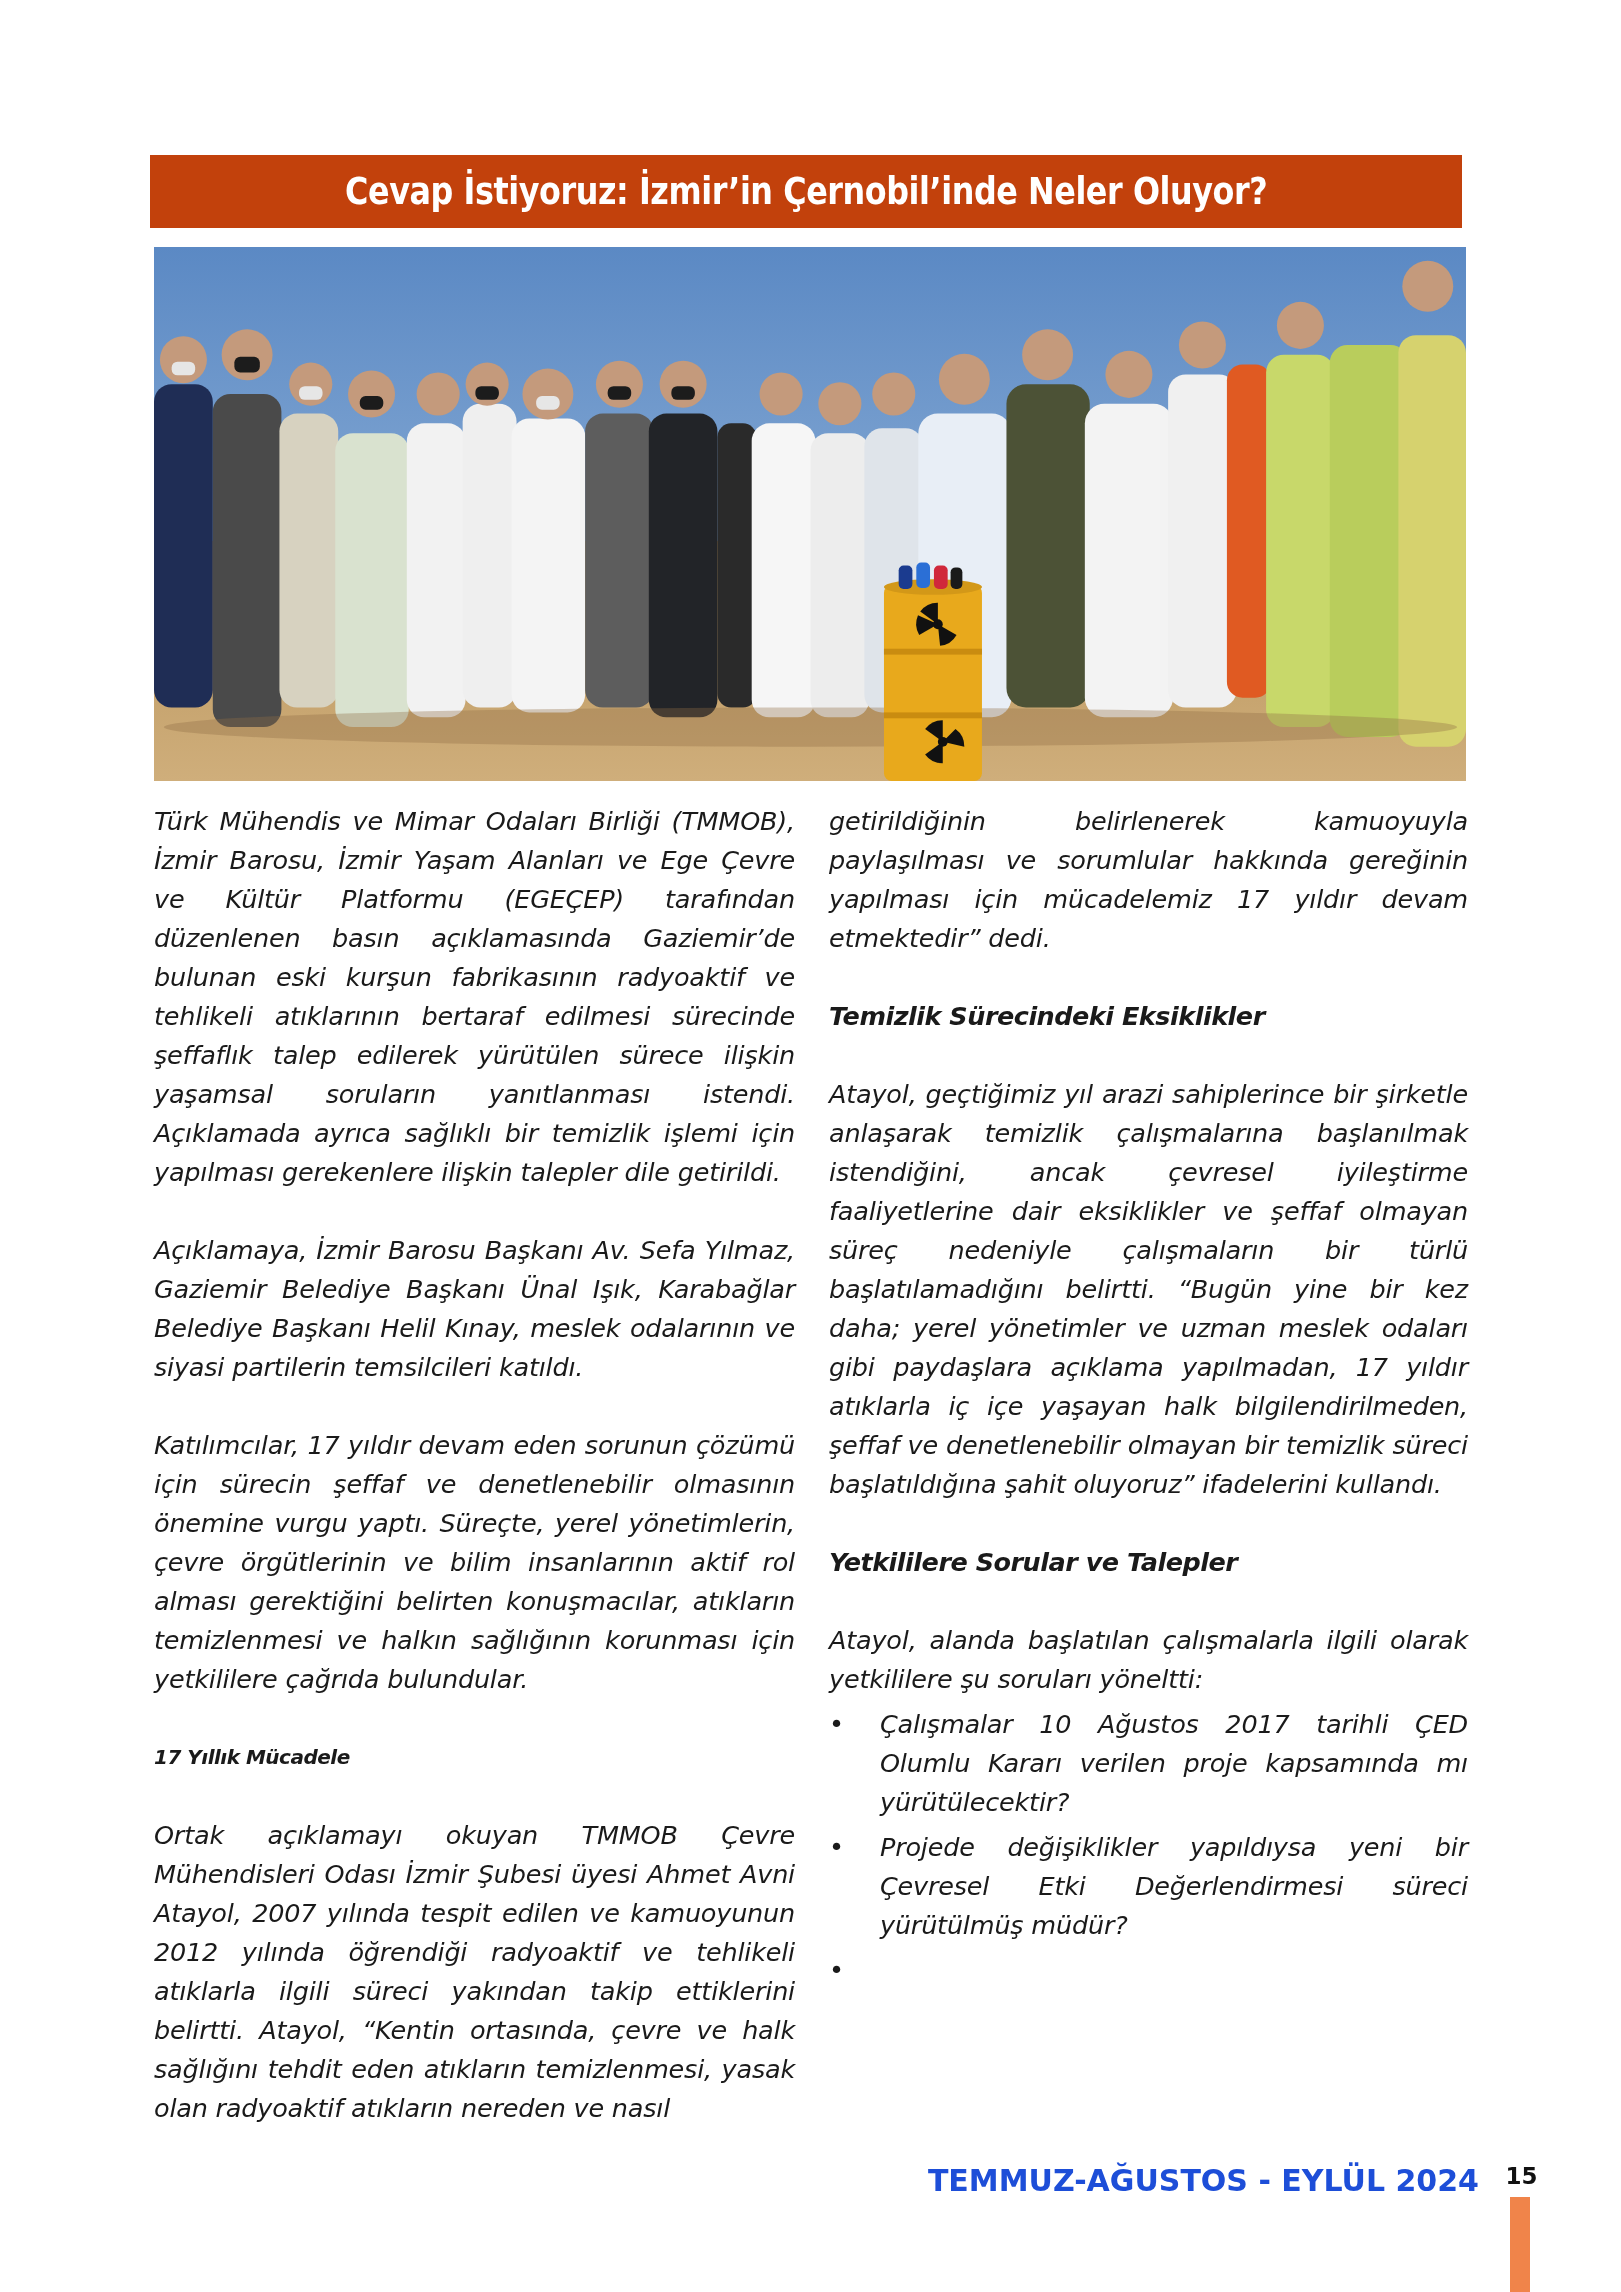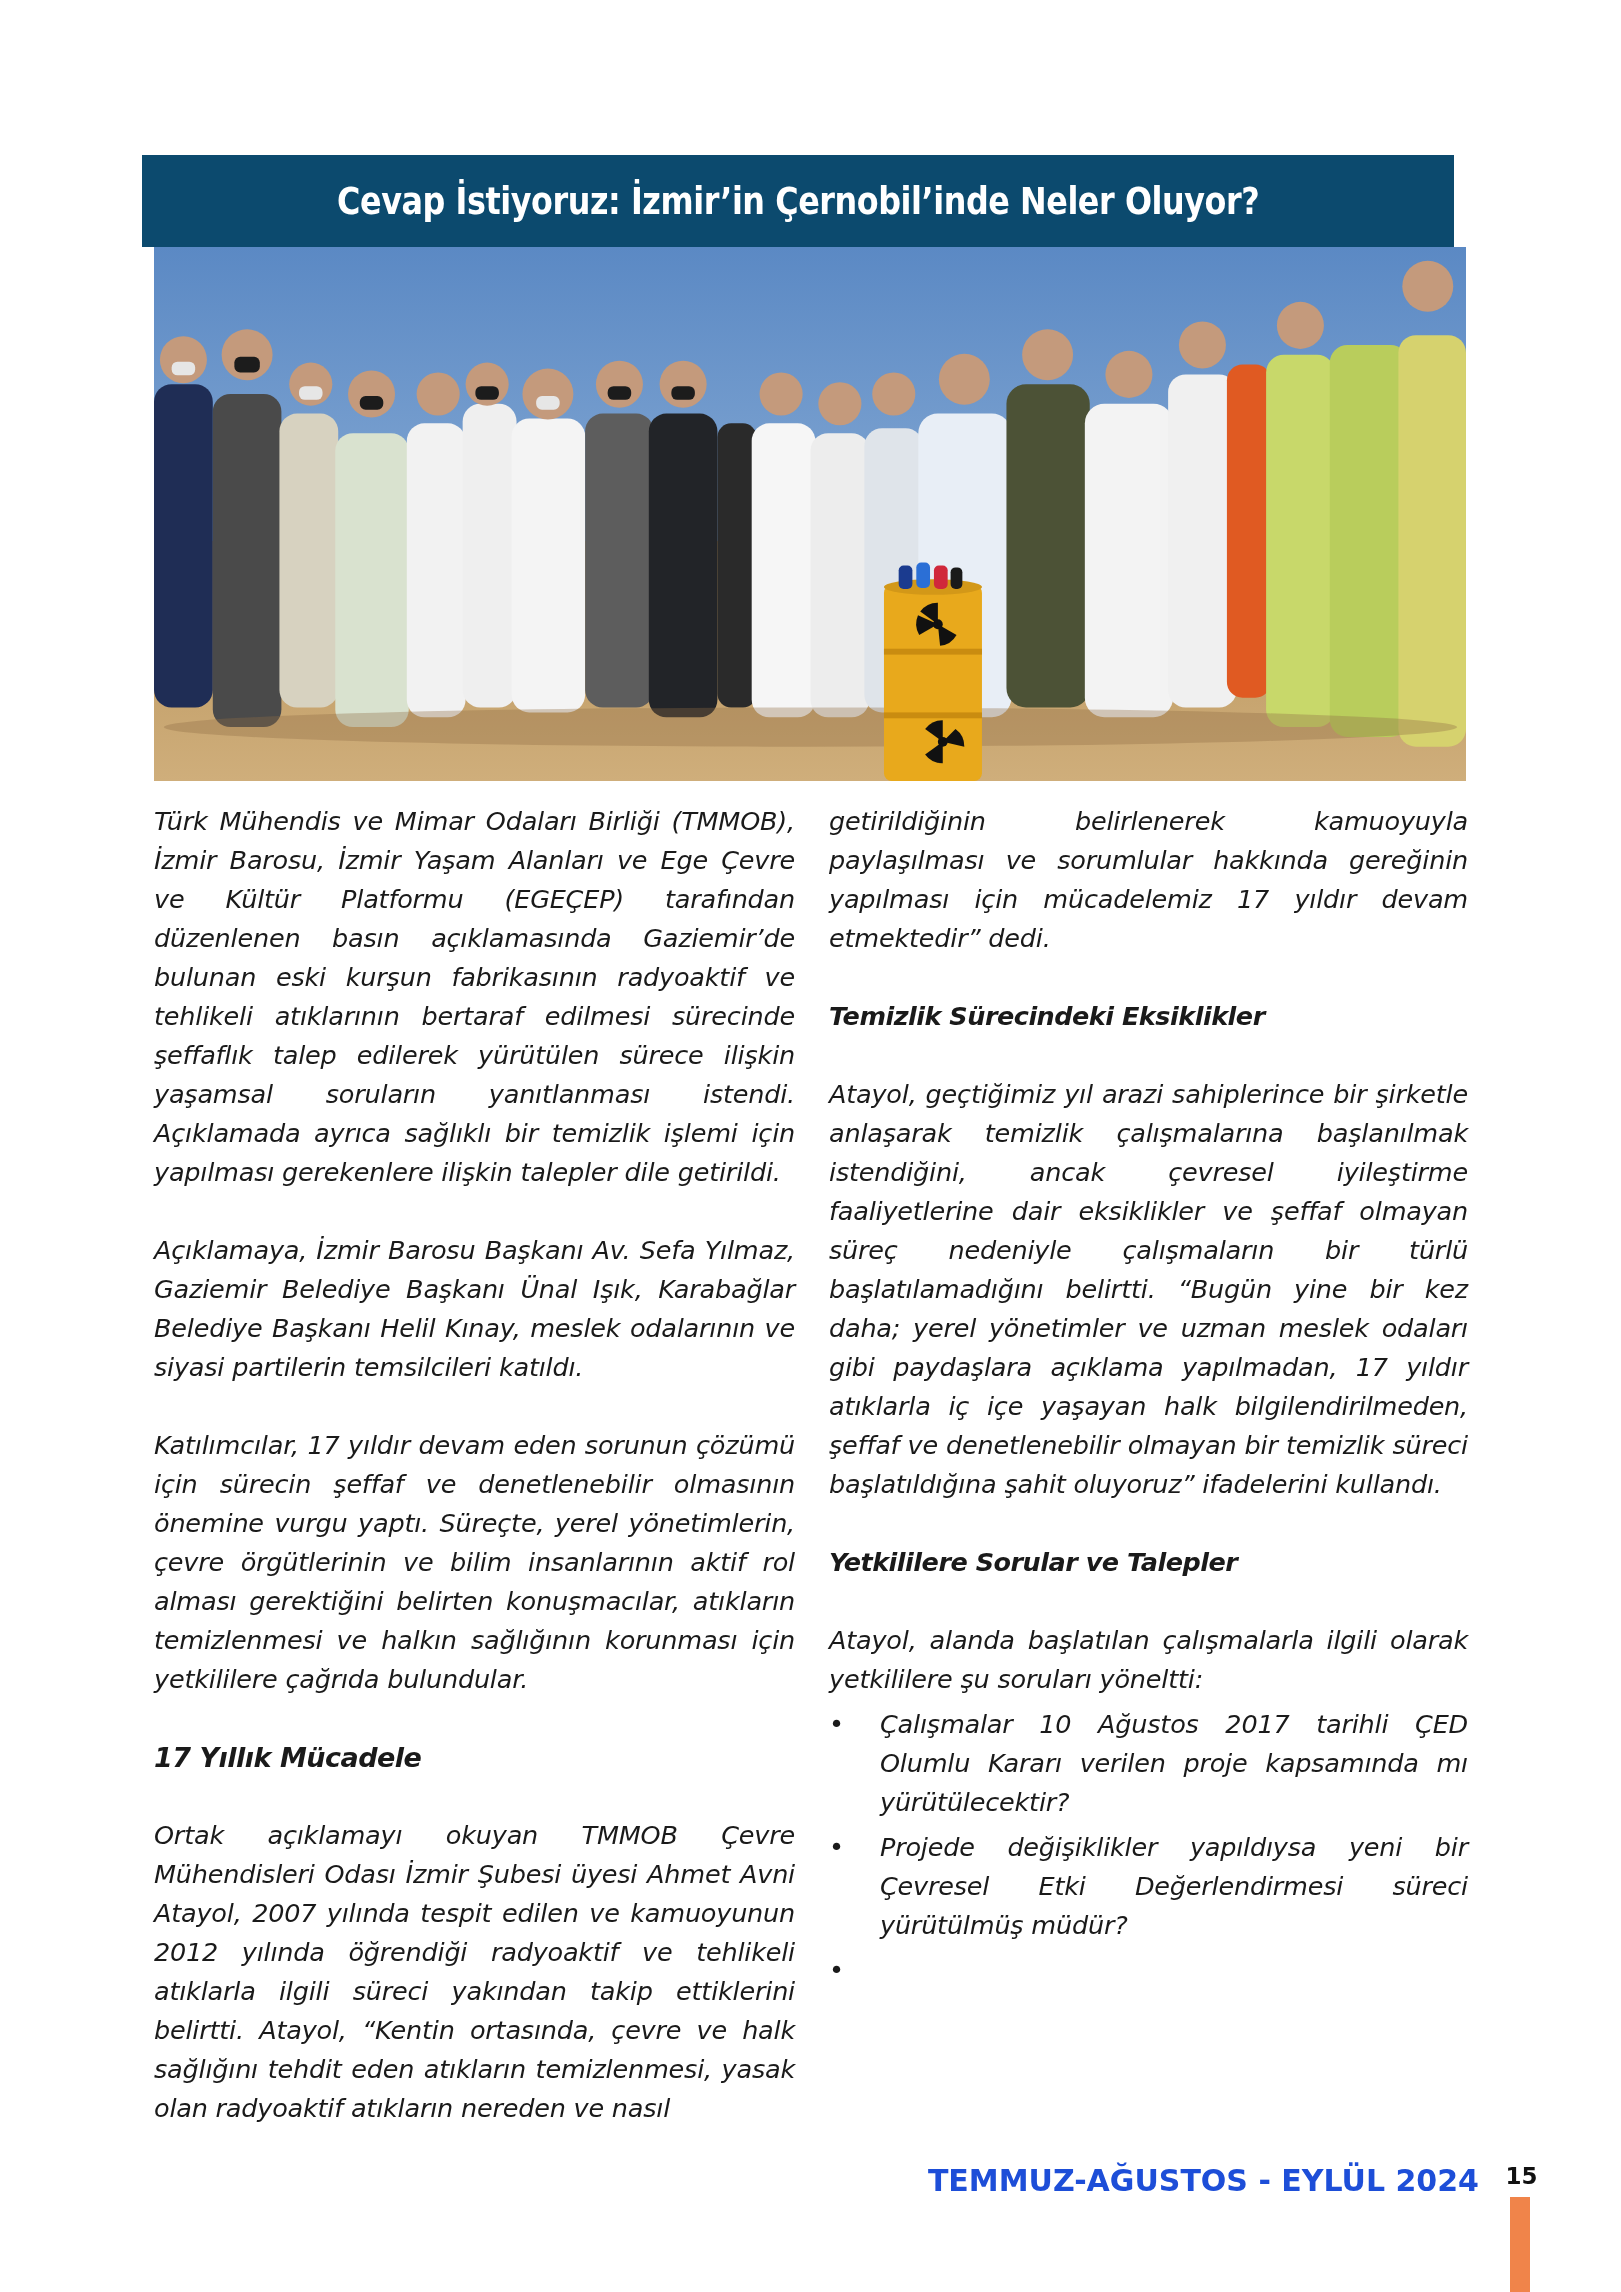--- a/index.html
+++ b/index.html
@@ -10,25 +10,25 @@
     body {
       width: 1621px;
       height: 2293px;
       position: relative;
       overflow: hidden;
       font-family: "DejaVu Sans", sans-serif;
       color: #1a1a1a;
     }
     .title-bar {
       position: absolute;
-      left: 142px;
+      left: 150px;
       top: 155px;
       width: 1312px;
-      height: 92px;
-      background: #0c4a6e;
+      height: 73px;
+      background: #c2410c;
       color: #ffffff;
       display: flex;
       align-items: center;
       justify-content: center;
       font-family: "DejaVu Sans", sans-serif;
       font-weight: bold;
       font-size: 37px;
       letter-spacing: -0.5px;
       transform-origin: center;
     }
@@ -220,21 +220,21 @@
         <rect x="813" y="327" width="12" height="22" rx="5" fill="#1a1a1a"></rect>
       </g>
     </g>
   </svg>
 </div>
 
 <div class="col col-left" style="font-size: 25.5px;">
   <p>Türk Mühendis ve Mimar Odaları Birliği (TMMOB), İzmir Barosu, İzmir Yaşam Alanları ve Ege Çevre ve Kültür Platformu (EGEÇEP) tarafından düzenlenen basın açıklamasında Gaziemir’de bulunan eski kurşun fabrikasının radyoaktif ve tehlikeli atıklarının bertaraf edilmesi sürecinde şeffaflık talep edilerek yürütülen sürece ilişkin yaşamsal soruların yanıtlanması istendi. Açıklamada ayrıca sağlıklı bir temizlik işlemi için yapılması gerekenlere ilişkin talepler dile getirildi.</p>
   <p>Açıklamaya, İzmir Barosu Başkanı Av. Sefa Yılmaz, Gaziemir Belediye Başkanı Ünal Işık, Karabağlar Belediye Başkanı Helil Kınay, meslek odalarının ve siyasi partilerin temsilcileri katıldı.</p>
   <p>Katılımcılar, 17 yıldır devam eden sorunun çözümü için sürecin şeffaf ve denetlenebilir olmasının önemine vurgu yaptı. Süreçte, yerel yönetimlerin, çevre örgütlerinin ve bilim insanlarının aktif rol alması gerektiğini belirten konuşmacılar, atıkların temizlenmesi ve halkın sağlığının korunması için yetkililere çağrıda bulundular.</p>
-  <h3 style="font-size: 27px; margin-top: 30px;">17 Yıllık Mücadele</h3>
+  <h3 style="font-size: 20px; margin-top: 30px;">17 Yıllık Mücadele</h3>
   <p style="margin-bottom:0">Ortak açıklamayı okuyan TMMOB Çevre Mühendisleri Odası İzmir Şubesi üyesi Ahmet Avni Atayol, 2007 yılında tespit edilen ve kamuoyunun 2012 yılında öğrendiği radyoaktif ve tehlikeli atıklarla ilgili süreci yakından takip ettiklerini belirtti. Atayol, “Kentin ortasında, çevre ve halk sağlığını tehdit eden atıkların temizlenmesi, yasak olan radyoaktif atıkların  nereden ve nasıl</p>
 </div>
 
 <div class="col col-right" style="font-size: 25.5px;">
   <p>getirildiğinin belirlenerek kamuoyuyla paylaşılması ve sorumlular hakkında gereğinin yapılması için mücadelemiz 17 yıldır devam etmektedir” dedi.</p>
   <h3 style="font-size: 25.5px;">Temizlik Sürecindeki Eksiklikler</h3>
   <p>Atayol, geçtiğimiz yıl arazi sahiplerince bir şirketle anlaşarak temizlik çalışmalarına başlanılmak istendiğini, ancak çevresel iyileştirme faaliyetlerine dair eksiklikler ve şeffaf olmayan süreç nedeniyle çalışmaların bir türlü başlatılamadığını belirtti. “Bugün yine bir kez daha; yerel yönetimler ve uzman meslek odaları gibi paydaşlara açıklama yapılmadan, 17 yıldır atıklarla iç içe yaşayan halk bilgilendirilmeden, şeffaf ve denetlenebilir olmayan bir temizlik  süreci başlatıldığına şahit oluyoruz” ifadelerini kullandı.</p>
   <h3 style="font-size: 25.5px;">Yetkililere Sorular ve Talepler</h3>
   <p style="margin-bottom:5.9px">Atayol, alanda başlatılan çalışmalarla ilgili olarak yetkililere şu soruları yöneltti:</p>
   <ul>

